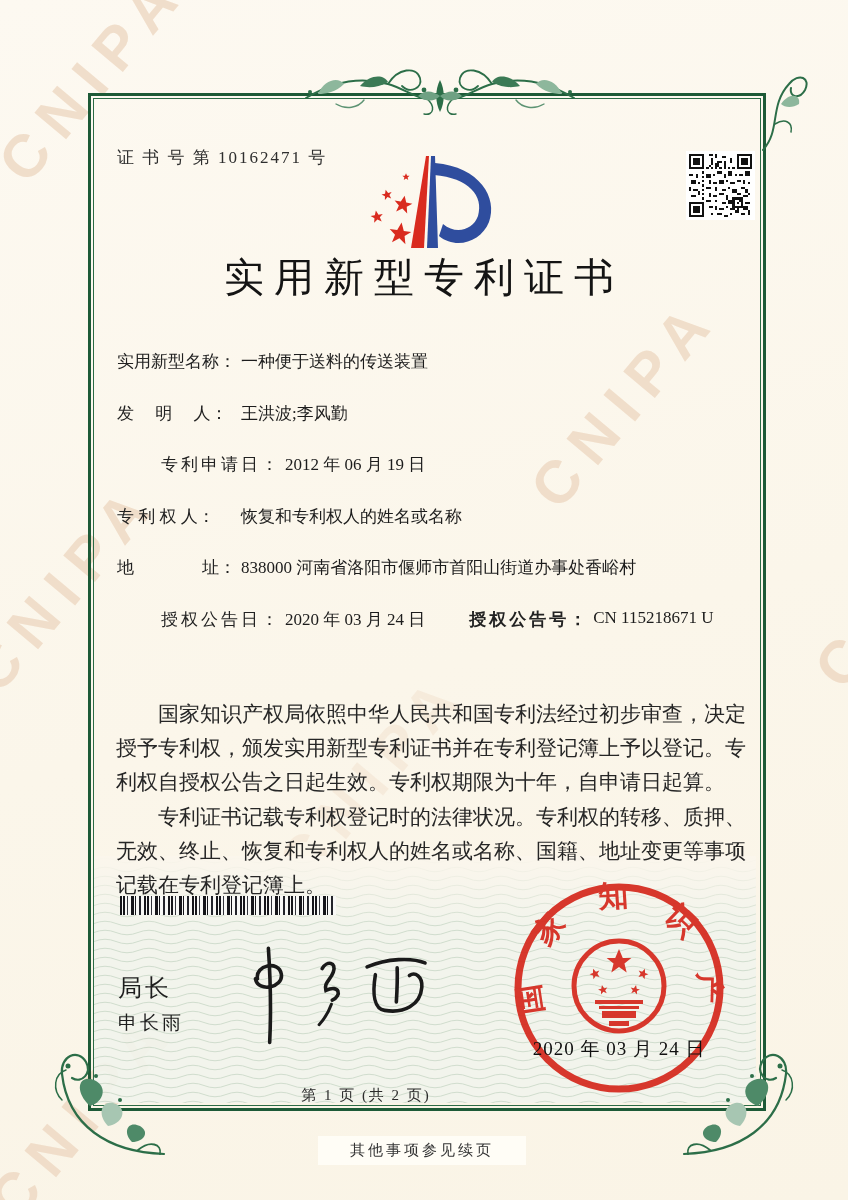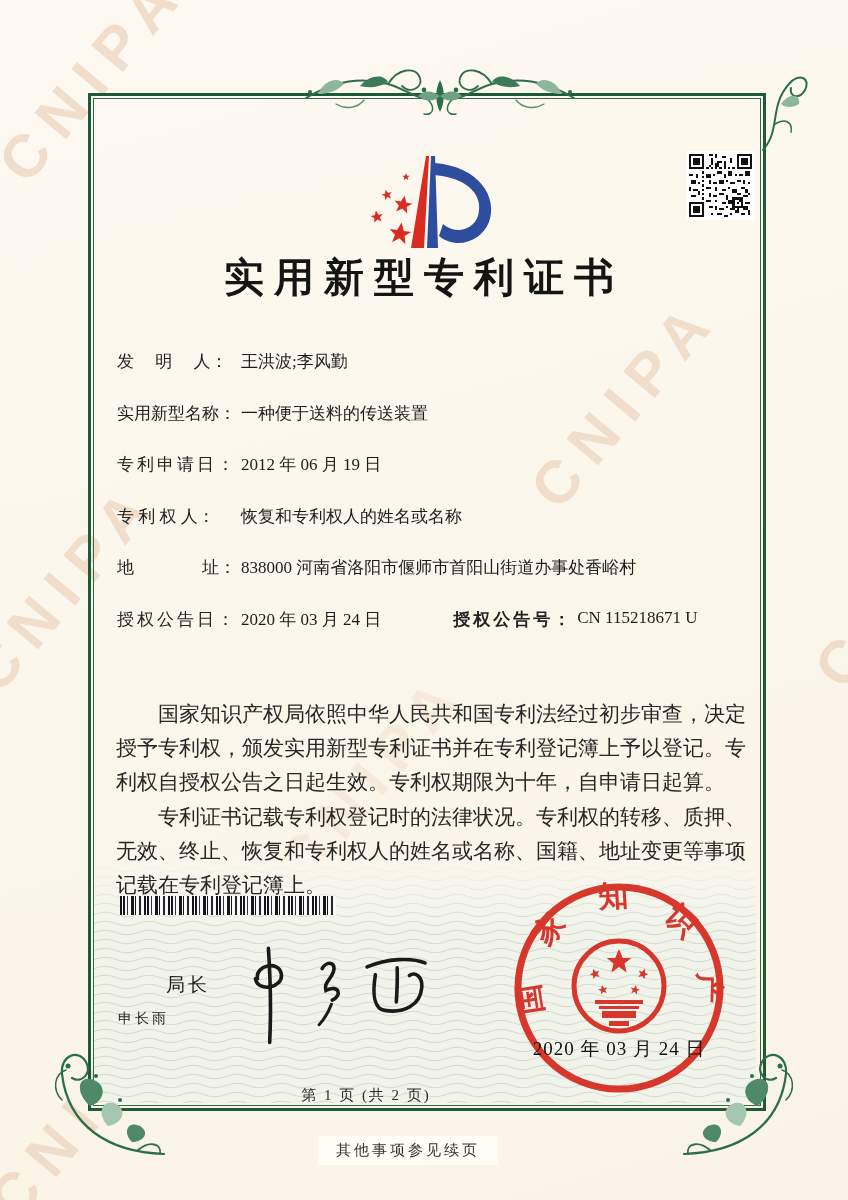--- a/index.html
+++ b/index.html
@@ -26,50 +26,50 @@
   .ornament{position:absolute;pointer-events:none;}
   
   .band{position:absolute;left:94px;top:856px;width:662px;height:247px;}
   .band-fade{position:absolute;left:94px;top:856px;width:662px;height:70px;
     background:linear-gradient(#fbf6ec 0%,rgba(251,246,236,0) 100%);}
   
   .cert-no{position:absolute;left:117px;top:146px;font-size:17px;letter-spacing:2px;color:#2e2e2e;}
   .logo{position:absolute;left:344px;top:136px;}
   .qr{position:absolute;left:686px;top:151px;width:63px;height:63px;background:#fff;padding:3px;}
   .title{position:absolute;left:0;top:250px;width:100%;text-align:center;
-    font-size:40px;font-weight:700;letter-spacing:10px;color:#141414;}
+    font-size:40px;font-weight:400;letter-spacing:10px;color:#141414;}
   
   .fields{position:absolute;left:117px;top:350px;width:600px;font-size:17px;}
   .field-row{height:51.5px;display:flex;align-items:flex-start;white-space:nowrap;}
   .flabel{display:inline-block;min-width:120px;color:#222;}
-  .flabel.sp{letter-spacing:3px;min-width:120px;}
+  .flabel.sp{letter-spacing:3px;min-width:120px;margin-left:44px;}
   .fvalue{margin-left:4px;color:#1c1c1c;}
   .pair2{margin-left:72px;font-weight:bold;}
   
   .body-text{position:absolute;left:116px;top:697px;width:632px;font-size:21px;line-height:1.63;color:#262626;}
   .body-text p{margin:0;text-indent:2em;}
   
   .barcode{position:absolute;left:120px;top:896px;width:216px;height:19px;
     background:repeating-linear-gradient(90deg,
       #15151a 0 2px,#f8f8f6 2px 3px,#15151a 3px 5px,#f8f8f6 5px 7px,
       #33343c 7px 8px,#f8f8f6 8px 11px,#15151a 11px 14px,#f8f8f6 14px 15px,
       #15151a 15px 16px,#f8f8f6 16px 19px,#23242b 19px 21px,#f8f8f6 21px 24px);}
   
-  .sig-title{position:absolute;left:118px;top:972px;font-size:19px;letter-spacing:3px;color:#1d1d1d;margin-left:48px;}
-  .sig-name{position:absolute;left:118px;top:1010px;font-size:14px;letter-spacing:3px;color:#1d1d1d;}
+  .sig-title{position:absolute;left:118px;top:972px;font-size:24px;letter-spacing:3px;color:#1d1d1d;}
+  .sig-name{position:absolute;left:118px;top:1010px;font-size:19px;letter-spacing:3px;color:#1d1d1d;}
   .sig-hand{position:absolute;left:228px;top:938px;}
   
   .seal{position:absolute;left:509px;top:878px;}
   .seal-date{position:absolute;left:524px;top:1036px;width:190px;text-align:center;
     font-size:19px;letter-spacing:1px;color:#101010;}
   
   .page-indicator{position:absolute;left:0;top:1086px;width:732px;text-align:center;
     font-size:15px;letter-spacing:2px;color:#2b2b2b;}
   .continuation{position:absolute;left:318px;top:1136px;background:#fffdf6;
-    padding:5px 18px;font-size:15px;letter-spacing:3px;color:#333;}
+    padding:5px 32px;font-size:15px;letter-spacing:3px;color:#333;}
 </style>
 </head>
 <body>
 
 <div class="page">
 
   <div class="watermark wm1">CNIPA</div>
   <div class="watermark wm2">CNIPA</div>
   <div class="watermark wm3">CNIPA</div>
   <div class="watermark wm4">CNIPA</div>
@@ -126,20 +126,21 @@
       <path d="M100 120 C 112 110, 124 114, 122 124" stroke-width="1.8"></path>
       <circle cx="30" cy="36" r="2.5" fill="#2c6e48" stroke="none"></circle>
       <circle cx="58" cy="46" r="2" fill="#2c6e48" stroke="none"></circle>
       <circle cx="82" cy="70" r="2" fill="#2c6e48" stroke="none"></circle>
     </g>
   </svg>
   <svg class="ornament" style="left:680px;top:1030px" width="130" height="130" viewBox="0 0 130 130">
     <use href="#cornerScroll" transform="translate(130,0) scale(-1,1)"></use>
   </svg>
 
+  <div class="cert-no">证 书 号 第 10162471 号</div>
 
   <svg class="logo" width="180" height="120" viewBox="0 0 180 120">
     <g fill="#d92b1f">
       <path transform="translate(62,41) scale(0.38)" d="M0,-10 L2.9,-3.1 L9.5,-3.1 L4.2,1.2 L5.9,8.1 L0,3.8 L-5.9,8.1 L-4.2,1.2 L-9.5,-3.1 L-2.9,-3.1 Z"></path>
       <path transform="translate(43,59) scale(0.55) rotate(-14)" d="M0,-10 L2.9,-3.1 L9.5,-3.1 L4.2,1.2 L5.9,8.1 L0,3.8 L-5.9,8.1 L-4.2,1.2 L-9.5,-3.1 L-2.9,-3.1 Z"></path>
       <path transform="translate(59,69) scale(0.95) rotate(10)" d="M0,-10 L2.9,-3.1 L9.5,-3.1 L4.2,1.2 L5.9,8.1 L0,3.8 L-5.9,8.1 L-4.2,1.2 L-9.5,-3.1 L-2.9,-3.1 Z"></path>
       <path transform="translate(33,81) scale(0.65) rotate(-10)" d="M0,-10 L2.9,-3.1 L9.5,-3.1 L4.2,1.2 L5.9,8.1 L0,3.8 L-5.9,8.1 L-4.2,1.2 L-9.5,-3.1 L-2.9,-3.1 Z"></path>
       <path transform="translate(56,98) scale(1.15) rotate(8)" d="M0,-10 L2.9,-3.1 L9.5,-3.1 L4.2,1.2 L5.9,8.1 L0,3.8 L-5.9,8.1 L-4.2,1.2 L-9.5,-3.1 L-2.9,-3.1 Z"></path>
     </g>
     <polygon fill="#d92b1f" points="82,20 85,20 80,112 67,112"></polygon>
@@ -243,26 +244,26 @@
         <rect x="19" y="27" width="1" height="1"></rect>
         <rect x="24" y="27" width="2" height="1"></rect>
         <rect x="27" y="26" width="1" height="2"></rect>
     </g>
   </svg>
 
   <div class="title">实用新型专利证书</div>
 
   <div class="fields">
     <div class="field-row">
+      <span class="flabel">实用新型名称：</span>
+      <span class="fvalue">一种便于送料的传送装置</span>
+    </div>
+    <div class="field-row">
       <span class="flabel">发　 明　 人：</span>
       <span class="fvalue">王洪波;李风勤</span>
-    </div>
-    <div class="field-row">
-      <span class="flabel">实用新型名称：</span>
-      <span class="fvalue">一种便于送料的传送装置</span>
     </div>
     <div class="field-row">
       <span class="flabel sp">专利申请日：</span>
       <span class="fvalue">2012 年 06 月 19 日</span>
     </div>
     <div class="field-row">
       <span class="flabel">专 利 权 人：</span>
       <span class="fvalue">恢复和专利权人的姓名或名称</span>
     </div>
     <div class="field-row">

